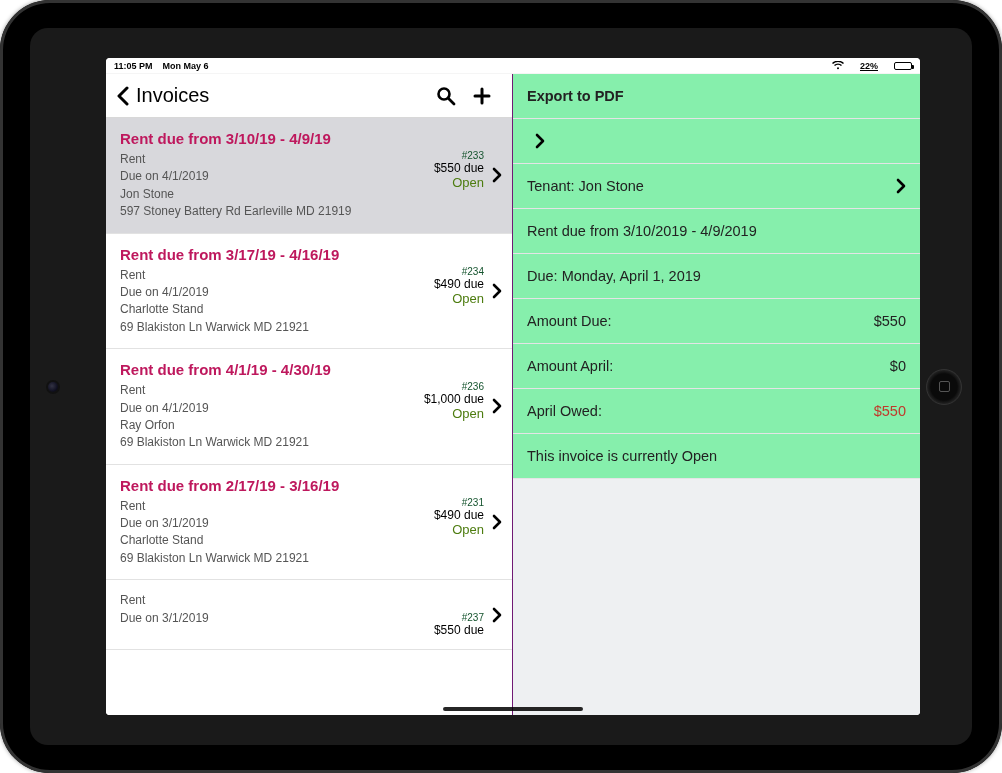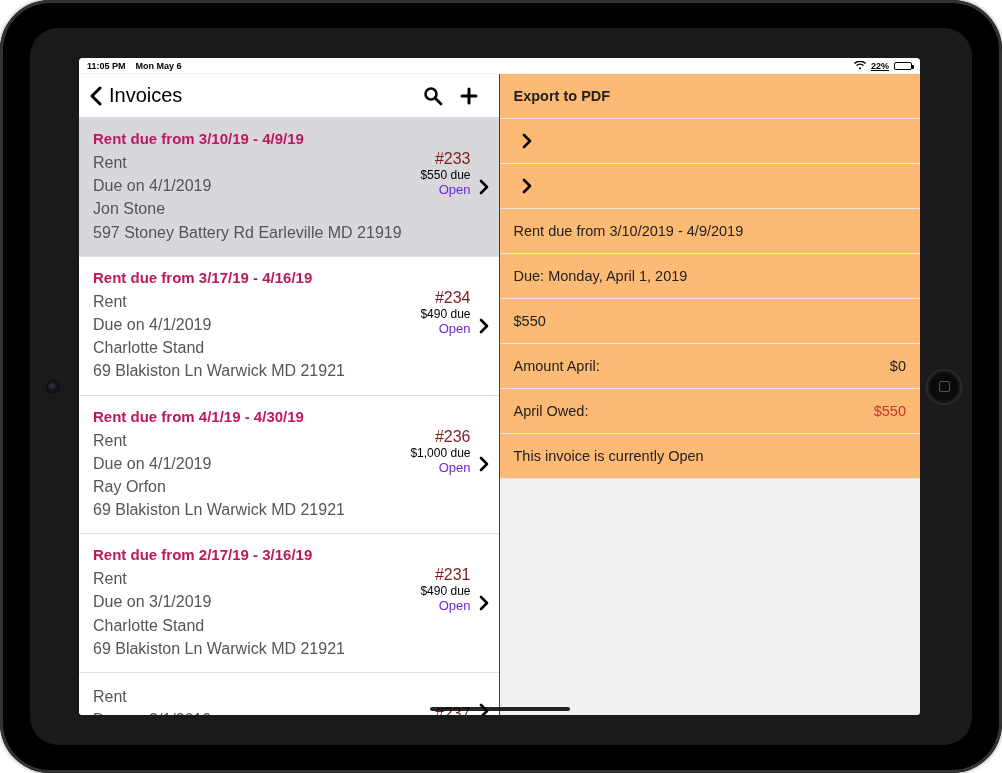--- a/index.html
+++ b/index.html
@@ -18,22 +18,22 @@
     background: #000;
     border-radius: 50px;
     padding: 28px 30px;
     position: relative;
     box-shadow: inset 0 0 0 3px #333, 0 0 4px rgba(0,0,0,.4);
   }
   .ipad-inner {
     width: 100%;
     height: 100%;
     background: #1a1a1a;
-    border-radius: 28px;
-    padding: 30px 52px 30px 49px;
+    border-radius: 18px;
+    padding: 30px 52px 30px 76px;
     position: relative;
   }
   .camera {
     position: absolute;
     left: 18px;
     top: 50%;
     transform: translateY(-50%);
     width: 10px; height: 10px;
     border-radius: 50%;
     background: radial-gradient(circle at 40% 40%, #334 0%, #112 60%, #000 100%);
@@ -68,21 +68,21 @@
     background: #fff;
     font-size: 9px;
     color: #000;
     display: flex;
     align-items: center;
     justify-content: space-between;
     padding: 0 8px;
     border-bottom: 1px solid rgba(0,0,0,.04);
   }
   .status-left { font-weight: 600; }
-  .status-right { display:flex; align-items:center; gap:5px; font-weight:600;text-decoration:underline;}
+  .status-right { display:flex; align-items:center; gap:16px; font-weight:600;text-decoration:underline;}
   .wifi-icon { display:inline-block; }
   .battery { width:18px;height:8px;border:1px solid #000;border-radius:2px;position:relative;display:inline-block;}
   .battery::after{content:'';position:absolute;right:-3px;top:2px;width:2px;height:4px;background:#000;border-radius:0 1px 1px 0;}
   .battery-fill{height:100%;width:22%;background:#34c759;}
   .content { flex:1; display:flex; overflow:hidden; background:#fff;}
   .pane-left { width:50%; border-right:1px solid #701a75; display:flex; flex-direction:column; background:#fff;}
   .pane-right { width:50%; display:flex; flex-direction:column; background:#eef0f2;}
   .nav {
     height: 44px;
     display:flex;
@@ -99,29 +99,29 @@
   .list { flex:1; overflow:hidden; }
   .invoice-item {
     padding: 12px 10px 12px 14px;
     border-bottom: 1px solid #e2e2e2;
     display:flex;
     background:#fff;
   }
   .invoice-item.selected { background:#d8d8dc; }
   .item-main { flex:1; }
   .item-title { font-size:15px; font-weight:600; color:#be185d; margin-bottom:4px;}
-  .item-line { font-size:16px; color:#555; line-height:1.45; }
+  .item-line { font-size:12px; color:#555; line-height:1.45; }
   .item-right { text-align:right; display:flex; flex-direction:column; justify-content:flex-start; padding-top:20px; }
-  .item-num { font-size:16px; color:#7f1d1d;}
+  .item-num { font-size:10px; color:#14532d;}
   .item-amount { font-size:12px; color:#000000; }
-  .item-status { font-size:13px; color:#6d28d9;}
+  .item-status { font-size:13px; color:#4d7c0f;}
   .item-chev { display:flex; align-items:center; padding-left:8px; color:#333; font-size:18px; font-weight:900;}
   .detail-list { flex:1; background:#eef0f2; }
   .detail-row {
-    background:#fdba74;
+    background:#86efac;
     border-bottom:1px solid #e4e4e6;
     padding: 14px 14px;
     font-size:14.5px;
     color:#222;
     display:flex;
     align-items:center;
   }
   .detail-row.header { font-weight:700; }
   .detail-row .grow { flex:1; }
   .detail-row .val { color:#222; }
@@ -289,33 +289,35 @@
               <span class="grow">Export to PDF</span>
             </div>
             <div class="detail-row">
               <span class="chev">
                 <svg width="10" height="16" viewBox="0 0 10 16">
                     <path d="M2 2l6 6-6 6" stroke="#000" stroke-width="2.6" fill="none" stroke-linecap="round" stroke-linejoin="round"></path>
                   </svg>
               </span>
             </div>
             <div class="detail-row">
+              <span class="grow">Tenant: Jon Stone</span>
               <span class="chev">
                 <svg width="10" height="16" viewBox="0 0 10 16">
                     <path d="M2 2l6 6-6 6" stroke="#000" stroke-width="2.6" fill="none" stroke-linecap="round" stroke-linejoin="round"></path>
                   </svg>
               </span>
             </div>
             <div class="detail-row">
               <span class="grow">Rent due from 3/10/2019 - 4/9/2019</span>
             </div>
             <div class="detail-row">
               <span class="grow">Due: Monday, April 1, 2019</span>
             </div>
             <div class="detail-row">
+              <span class="grow">Amount Due:</span>
               <span class="val">$550</span>
             </div>
             <div class="detail-row">
               <span class="grow">Amount April:</span>
               <span class="val">$0</span>
             </div>
             <div class="detail-row">
               <span class="grow">April Owed:</span>
               <span class="val red">$550</span>
             </div>

